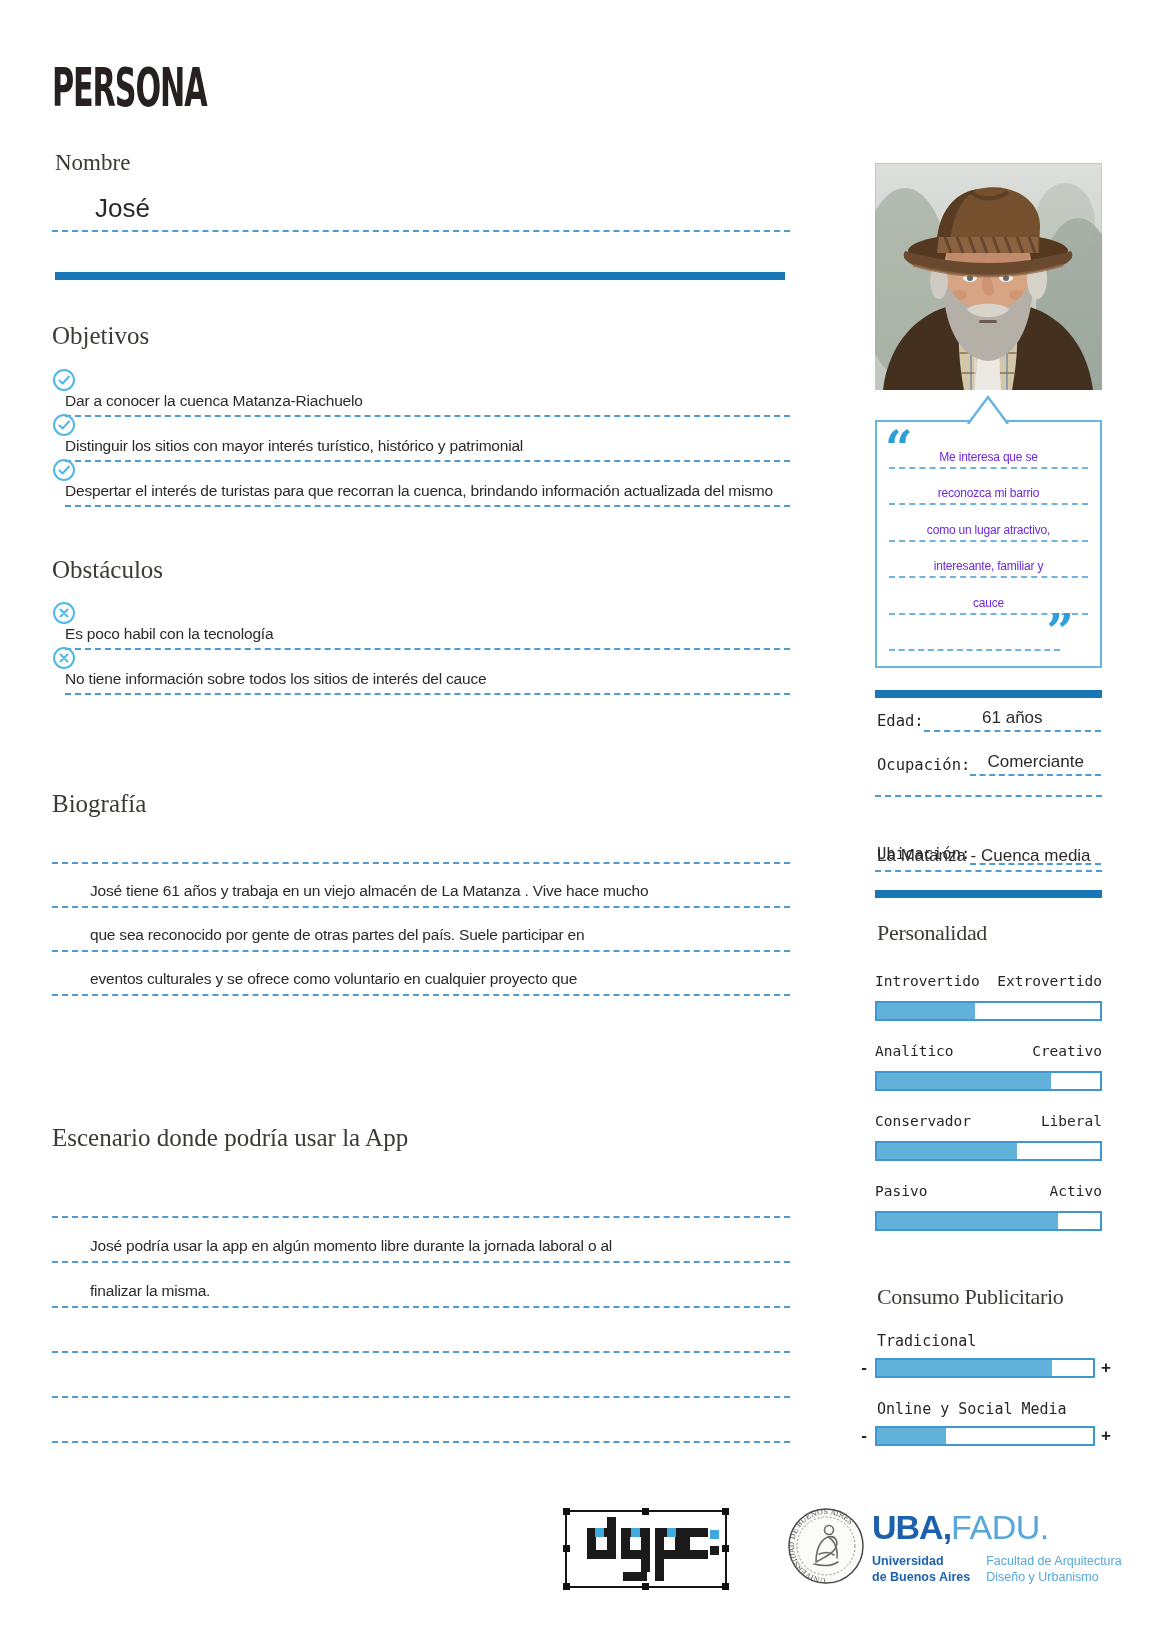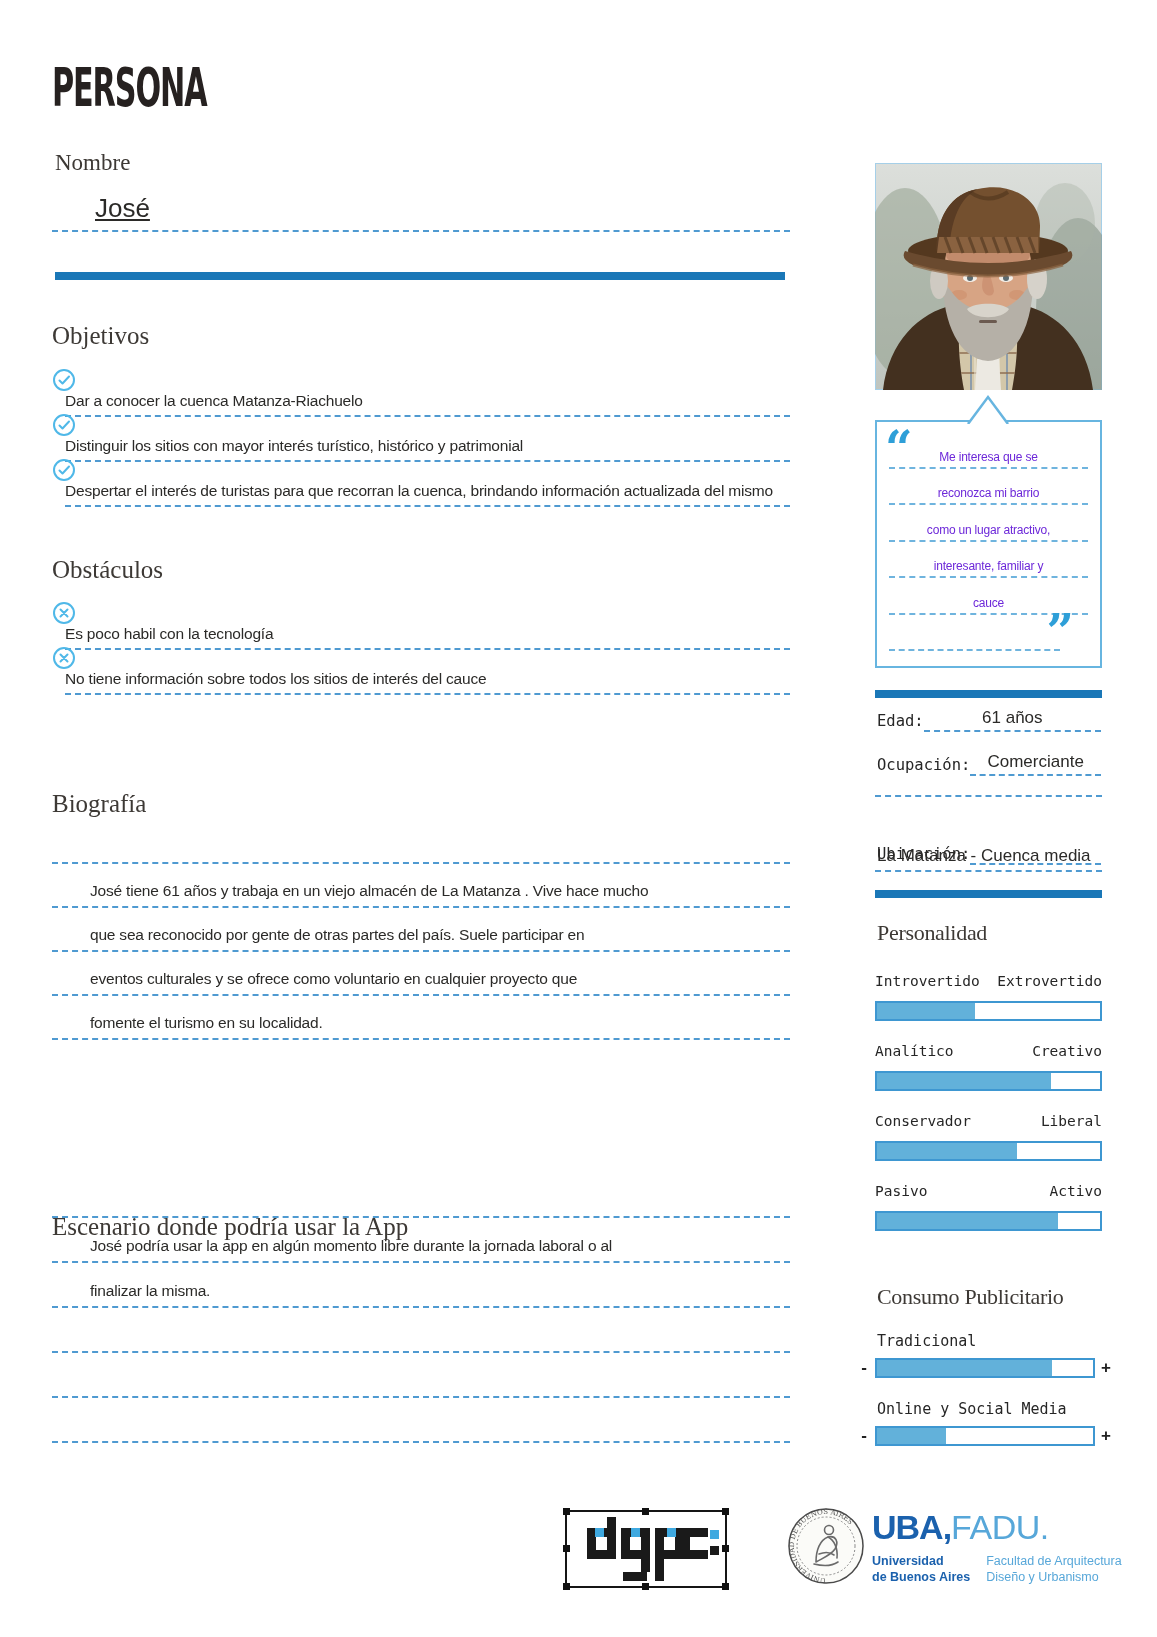--- a/index.html
+++ b/index.html
@@ -13,35 +13,35 @@
     --ubadark:#1b61ad;
     --ubalight:#57a7d9;
   }
   *{margin:0;padding:0;box-sizing:border-box;}
   html,body{background:#ffffff;}
   #page{position:relative;width:1157px;height:1637px;background:#ffffff;overflow:hidden;
         font-family:"Liberation Sans",sans-serif;color:var(--ink);}
   .abs{position:absolute;}
   .serif{font-family:Liberation Serif, serif;color:var(--head);}
   .mono{font-family:"DejaVu Sans Mono",monospace;color:#262626;}
-  .dashb{border-bottom:2px dashed var(--dash);text-decoration:underline;}
+  .dashb{border-bottom:2px dashed var(--dash);}
 
   #title{left:52px;top:56px;font-family:"DejaVu Sans",sans-serif;font-weight:800;
          font-size:54px;color:#262120;letter-spacing:-2px;transform:scaleX(.56);transform-origin:left top;}
   #nombre-label{left:55px;top:150px;font-size:23px;}
   #name-row{left:52px;top:194px;width:738px;height:38px;display:flex;align-items:flex-end;
             padding:0 0 6px 43px;font-size:26px;}
   .bluebar{background:var(--accent);height:8px;}
   #divider-1{left:55px;top:272px;width:730px;}
 
   .lhead{font-size:25px;}
   #objetivos-h{left:52px;top:322px;}
   #obstaculos-h{left:52px;top:556px;}
   #biografia-h{left:52px;top:790px;}
-  #escenario-h{left:52px;top:1213px;}
+  #escenario-h{left:52px;top:1124px;}
 
   .ilist{width:738px;}
   .irow{display:flex;height:33px;margin-bottom:12px;flex-direction:column;}
   .irow .icon{width:24px;height:24px;flex:0 0 24px;margin-top:6px;}
   .irow .itext{flex:1;margin-left:13px;border-bottom:2px dashed var(--dash);
                display:flex;align-items:flex-end;padding-bottom:5px;
                font-size:15.5px;letter-spacing:-.2px;white-space:nowrap;}
   #objetivos-list{left:52px;top:362px;}
   #obstaculos-list{left:52px;top:595px;}
 
@@ -173,21 +173,20 @@
       <span class="itext">No tiene información sobre todos los sitios de interés del cauce</span>
     </div>
   </div>
 
   <div id="biografia-h" class="abs serif lhead">Biografía</div>
   <div id="bio-lines" class="abs">
     <div class="linerow"></div>
     <div class="linerow">José tiene 61 años y trabaja en un viejo almacén de La Matanza . Vive hace mucho</div>
     <div class="linerow">que sea reconocido por gente de otras partes del país. Suele participar  en</div>
     <div class="linerow">eventos culturales y se ofrece como voluntario en cualquier proyecto que</div>
-    <div class="linerow">fomente el turismo en su localidad.</div>
   </div>
 
   <div id="escenario-h" class="abs serif lhead">Escenario donde podría usar la App</div>
   <div id="esc-lines" class="abs">
     <div class="linerow"></div>
     <div class="linerow">José podría usar la app en algún momento libre durante la jornada laboral o al</div>
     <div class="linerow">finalizar la misma.</div>
     <div class="linerow"></div>
     <div class="linerow"></div>
     <div class="linerow"></div>

